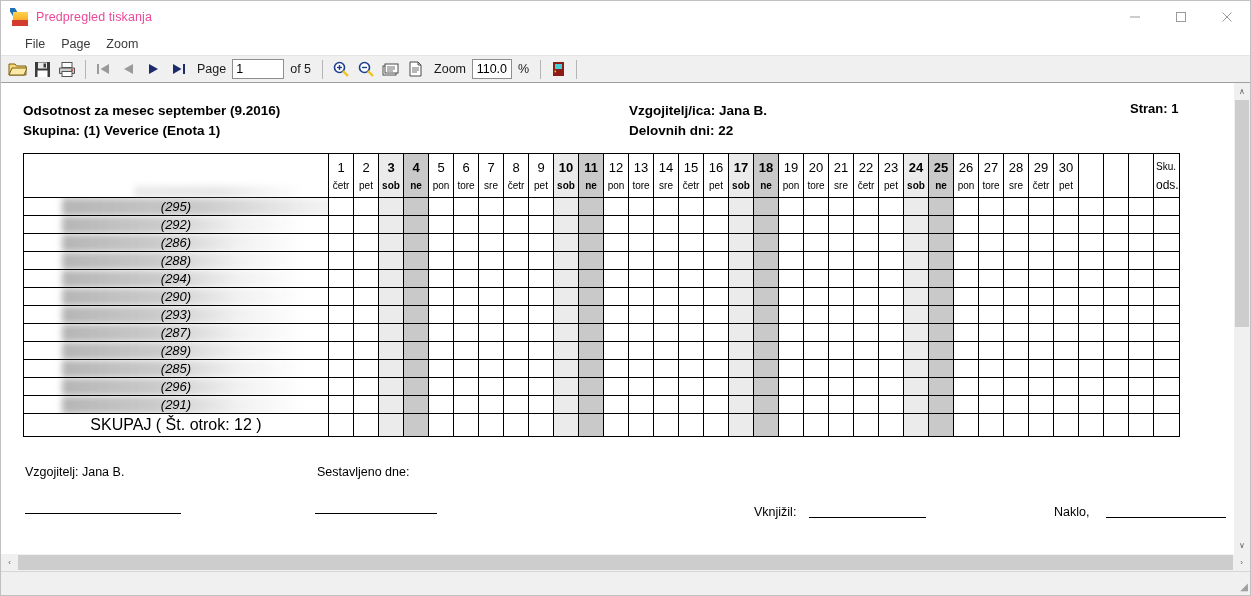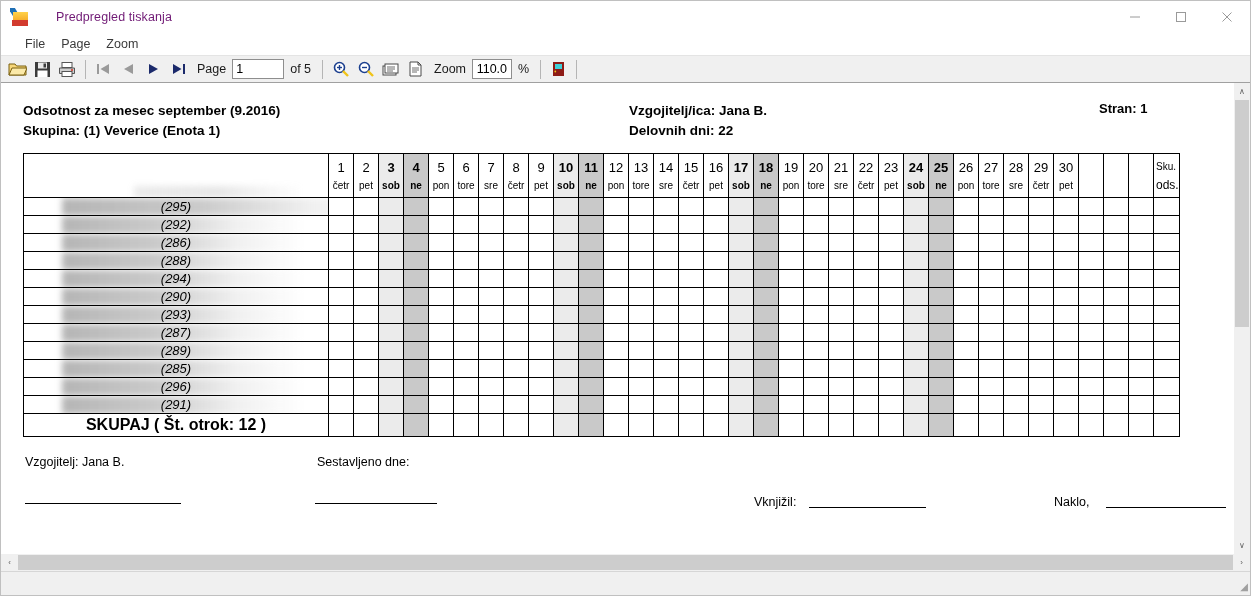--- a/index.html
+++ b/index.html
@@ -35,23 +35,22 @@
   }
   .app-icon .ai-yellow {
     position: absolute; left: 3px; top: 4px; width: 15px; height: 10px;
     background: linear-gradient(180deg,#ffd24a 0%,#f5a623 100%);
   }
   .app-icon .ai-red {
     position: absolute; left: 2px; bottom: 0; width: 16px; height: 6px;
     background: #d23b2e;
   }
   .title-text {
-    font-size: 12.5px; color: #701a75; letter-spacing: .1px;
+    font-size: 12.5px; color: #ec4899; letter-spacing: .1px;
     white-space: nowrap;
-    margin-left: 20px;
   }
   .win-buttons { position: absolute; right: 0; top: 0; display: flex; height: 32px; }
   .win-btn {
     width: 46px; height: 32px;
     display: flex; align-items: center; justify-content: center;
     color: #9a9a9a; font-size: 13px; line-height: 1;
   }
   .win-btn svg { display: block; }
 
   
@@ -119,21 +118,21 @@
     font-family: "Liberation Sans", sans-serif;
     color: #000;
   }
   .doc-head {
     display: flex; align-items: flex-start;
     font-weight: bold; font-size: 13.5px;
     margin-bottom: 13px;
   }
   .dh-left { width: 606px; line-height: 1.45; }
   .dh-mid  { width: 470px; line-height: 1.45; }
-  .dh-right { flex: 1; text-align: left; font-size: 13px; }
+  .dh-right { flex: 1; text-align: left; font-size: 13px; margin-left: 31px; }
 
   table.att {
     border-collapse: collapse;
     table-layout: fixed;
     width: 1155px;
     font-size: 11px;
   }
   table.att td, table.att th {
     border: 1px solid #000;
     padding: 0;
@@ -193,31 +192,30 @@
     z-index: 1;
     filter: blur(3.2px);
     background: linear-gradient(90deg,
         rgba(120,120,120,.55) 0%,
         rgba(150,150,150,.50) 40%,
         rgba(205,205,205,.30) 72%,
         rgba(245,245,245,.05) 100%);
   }
   tr.total-row td {
     height: 23px;
-    font-weight: bold;
   }
   td.total-cell {
     text-align: left; padding-left: 4px;
     font-size: 16px; white-space: nowrap;
   }
 
   
   .sig {
     position: relative;
-    margin-top: 18px;
+    margin-top: 28px;
     height: 95px;
     font-size: 12.5px;
   }
   .sig-lbl { position: absolute; font-size: 12.5px; color: #000; white-space: nowrap; }
   .sig-line { position: absolute; border-bottom: 1.6px solid #000; }
 
   
   .vscroll {
     width: 17px; min-width: 17px;
     background: #f0f0f0;

